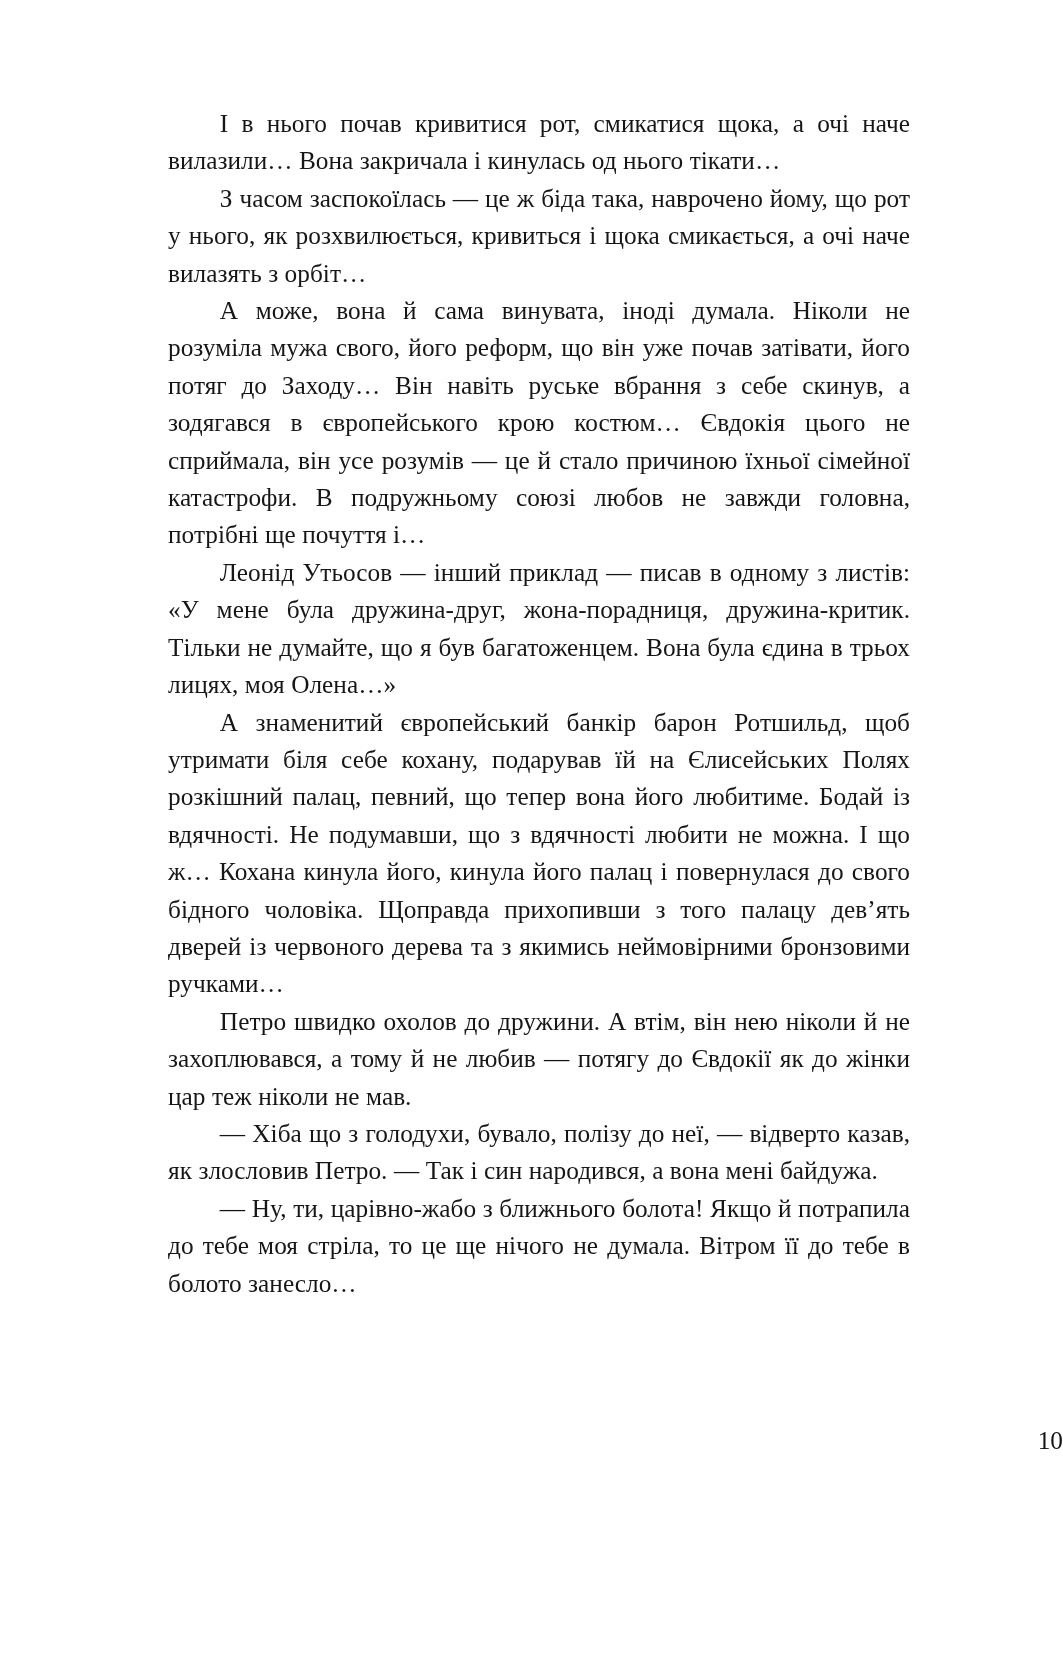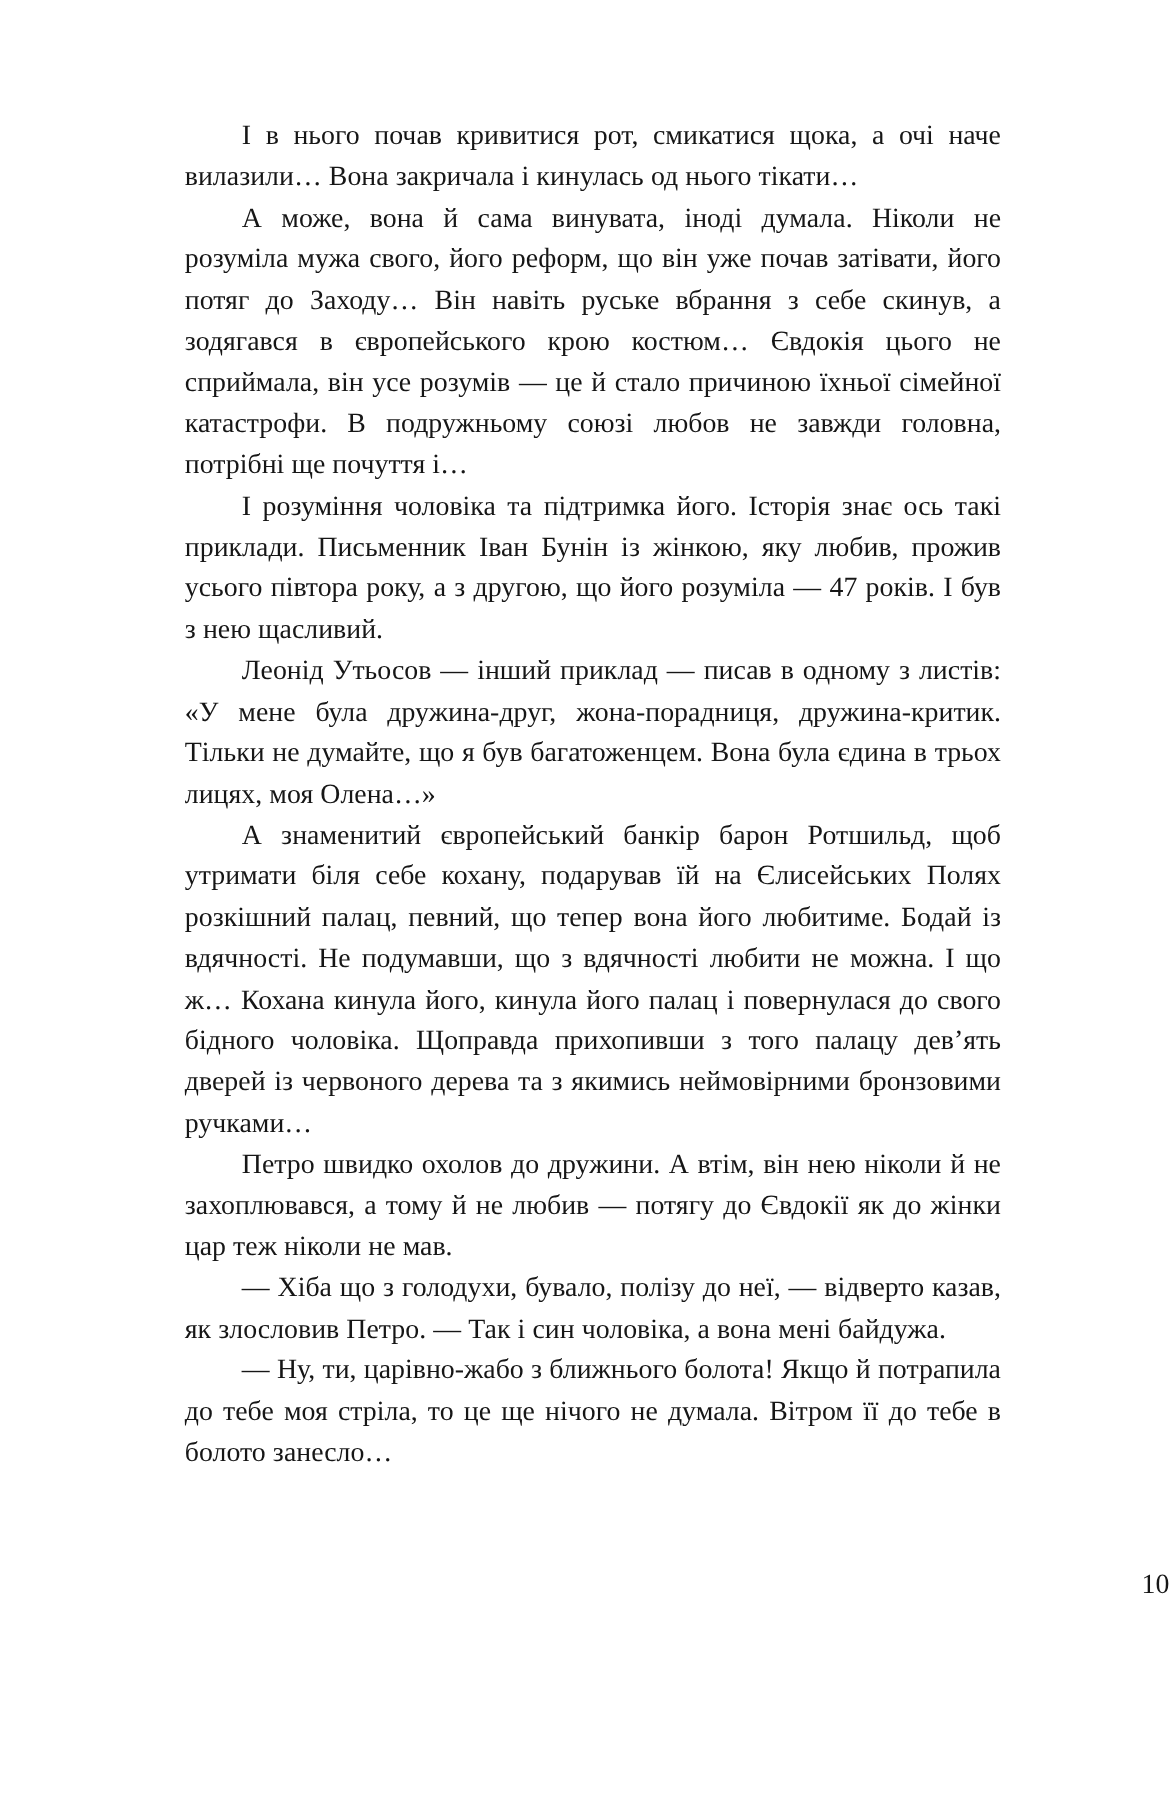--- a/index.html
+++ b/index.html
@@ -55,24 +55,24 @@
     font-family: "Liberation Serif", "DejaVu Serif", serif;
   }
 </style>
 </head>
 <body>
 
 <div class="page">
 
   <div class="text-block">
     <p class="para">І в нього почав кривитися рот, смикатися щока, а очі наче вилазили… Вона закричала і кинулась од нього тікати…</p>
+    <p class="para">З часом заспокоїлась — це ж біда така, наврочено йому, що рот у нього, як розхвилюється, кривиться і щока смика­ється, а очі наче вилазять з орбіт…</p>
     <p class="para">А може, вона й сама винувата, іноді думала. Ніколи не розуміла мужа свого, його реформ, що він уже почав затіва­ти, його потяг до Заходу… Він навіть руське вбрання з себе скинув, а зодягався в європейського крою костюм… Євдокія цього не сприймала, він усе розумів — це й стало причиною їхньої сімейної катастрофи. В подружньому союзі любов не завжди головна, потрібні ще почуття і…</p>
-    <p class="para">І розуміння чоловіка та підтримка його. Історія знає ось такі приклади. Письменник Іван Бунін із жінкою, яку любив, прожив усього півтора року, а з другою, що його розуміла — 47 років. І був з нею щасливий.</p>
     <p class="para">Леонід Утьосов — інший приклад — писав в одному з ли­стів: «У мене була дружина-друг, жона-порадниця, дружина-критик. Тільки не думайте, що я був багатоженцем. Вона була єдина в трьох лицях, моя Олена…»</p>
     <p class="para">А знаменитий європейський банкір барон Ротшильд, щоб утримати біля себе кохану, подарував їй на Єлисейських По­лях розкішний палац, певний, що тепер вона його любитиме. Бодай із вдячності. Не подумавши, що з вдячності любити не можна. І що ж… Кохана кинула його, кинула його палац і повернулася до свого бідного чоловіка. Щоправда прихопив­ши з того палацу дев’ять дверей із червоного дерева та з яки­мись неймовірними бронзовими ручками…</p>
     <p class="para">Петро швидко охолов до дружини. А втім, він нею ніколи й не захоплювався, а тому й не любив — потягу до Євдокії як до жінки цар теж ніколи не мав.</p>
-    <p class="para">— Хіба що з голодухи, бувало, полізу до неї, — відверто казав, як злословив Петро. — Так і син чоловіка, а вона мені байдужа.</p>
+    <p class="para">— Хіба що з голодухи, бувало, полізу до неї, — відверто казав, як злословив Петро. — Так і син народився, а вона мені байдужа.</p>
     <p class="para">— Ну, ти, царівно-жабо з ближнього болота! Якщо й пот­рапила до тебе моя стріла, то це ще нічого не думала. Вітром її до тебе в болото занесло…</p>
   </div>
 
   <div class="folio">10</div>
 
 </div>
 
 </body></html>

